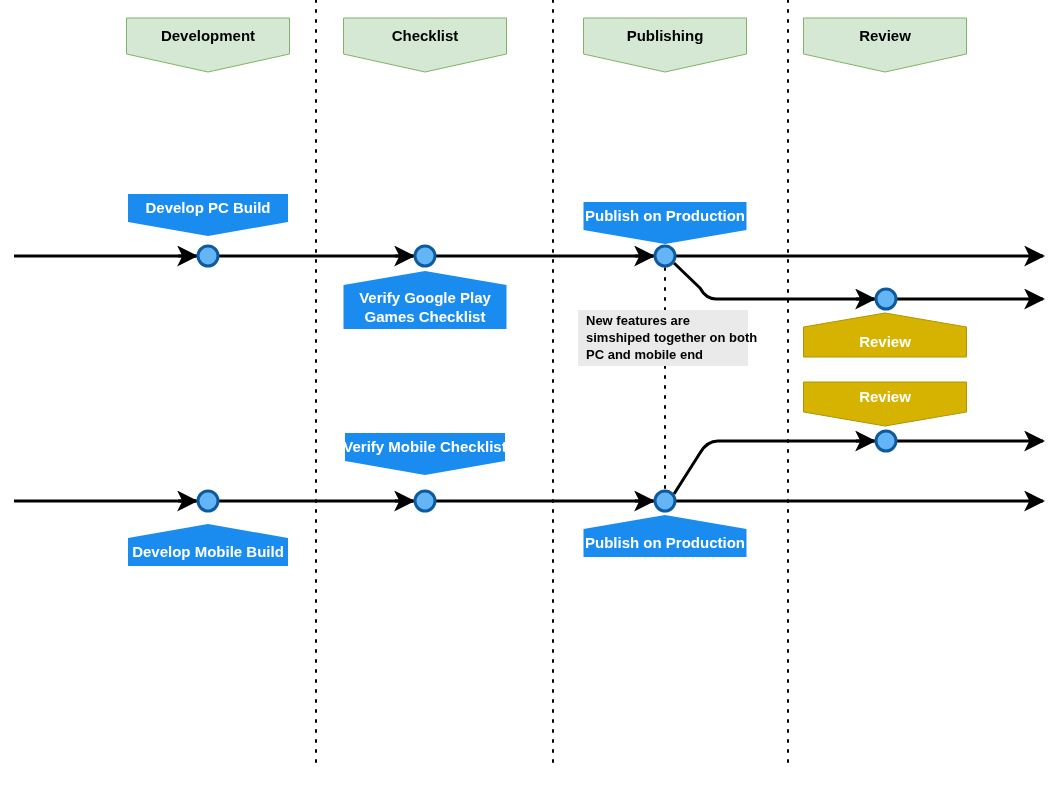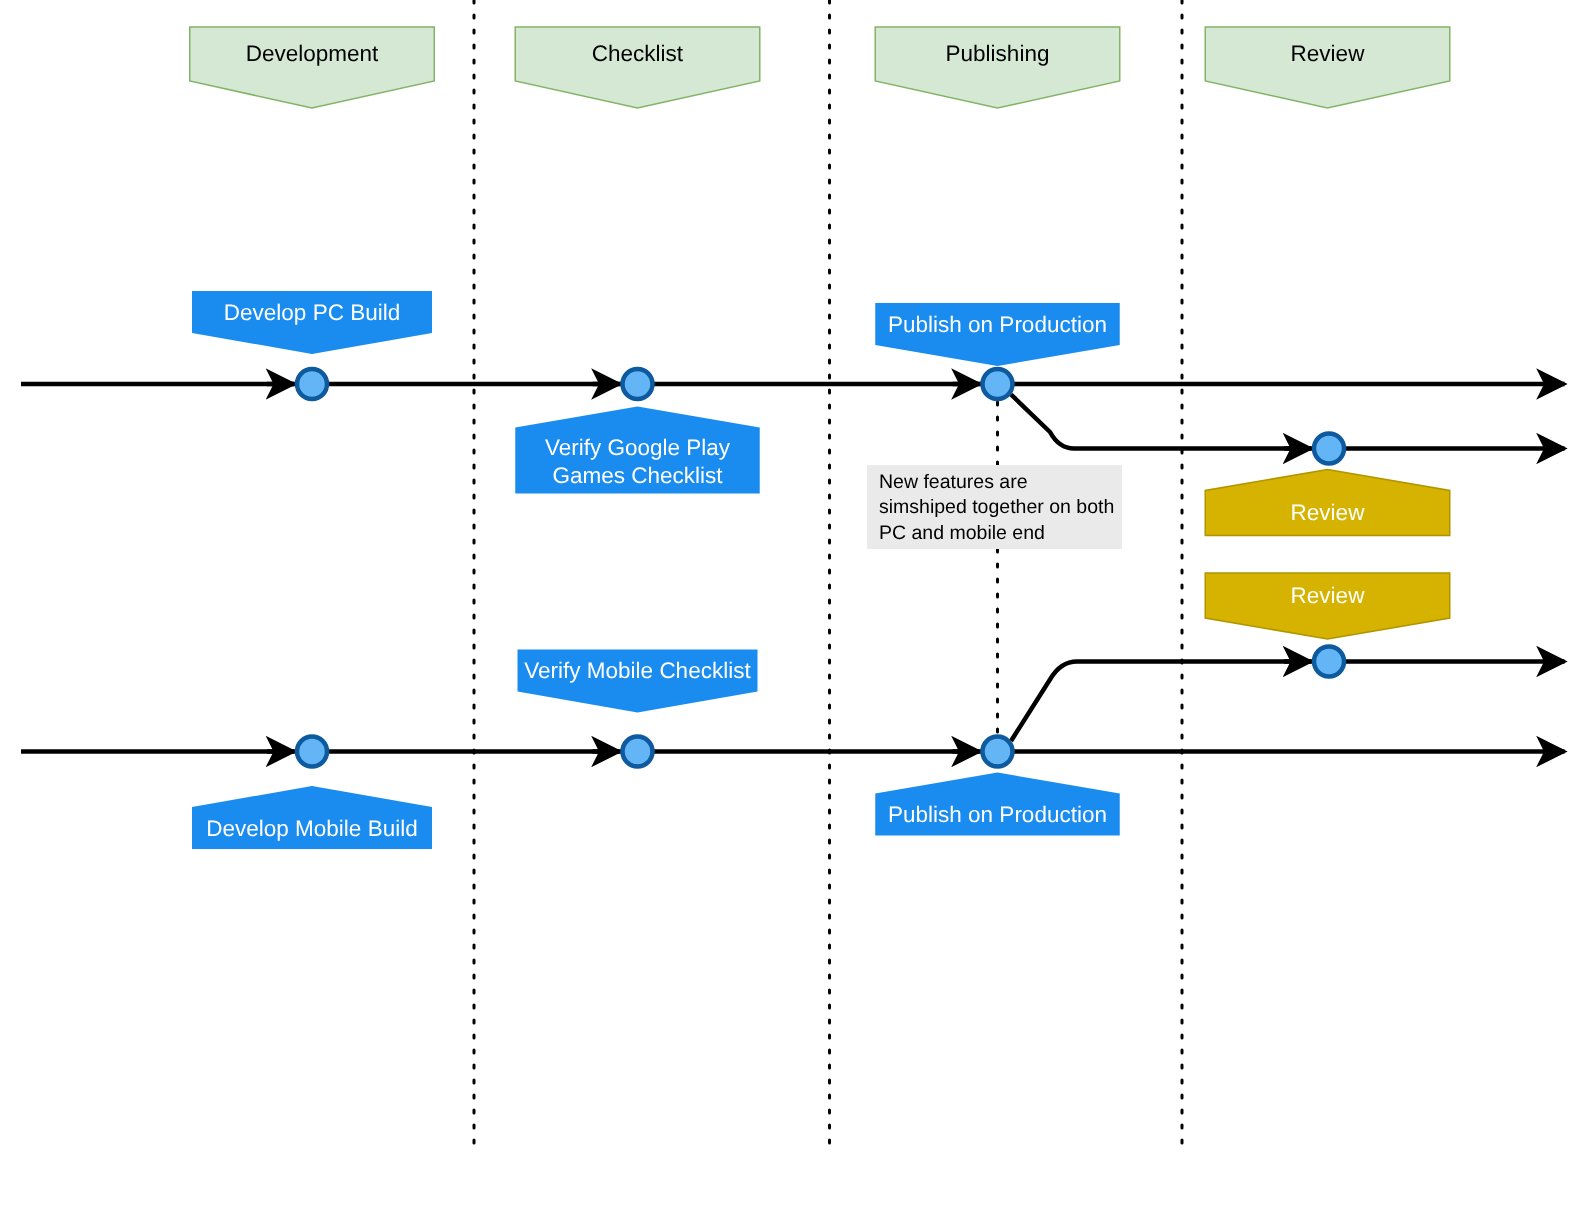--- a/index.html
+++ b/index.html
@@ -9,20 +9,21 @@
   }
   body {
     font-family: "Liberation Sans", sans-serif;
   }
   #canvas {
     position: relative;
     width: 1057px;
     height: 765px;
     background: #ffffff;
     overflow: hidden;
+    font-weight: bold;
   }
   #diagram-svg {
     position: absolute;
     left: 0;
     top: 0;
     width: 1057px;
     height: 803px;
   }
   .shape-label {
     font-family: "Liberation Sans", sans-serif;

